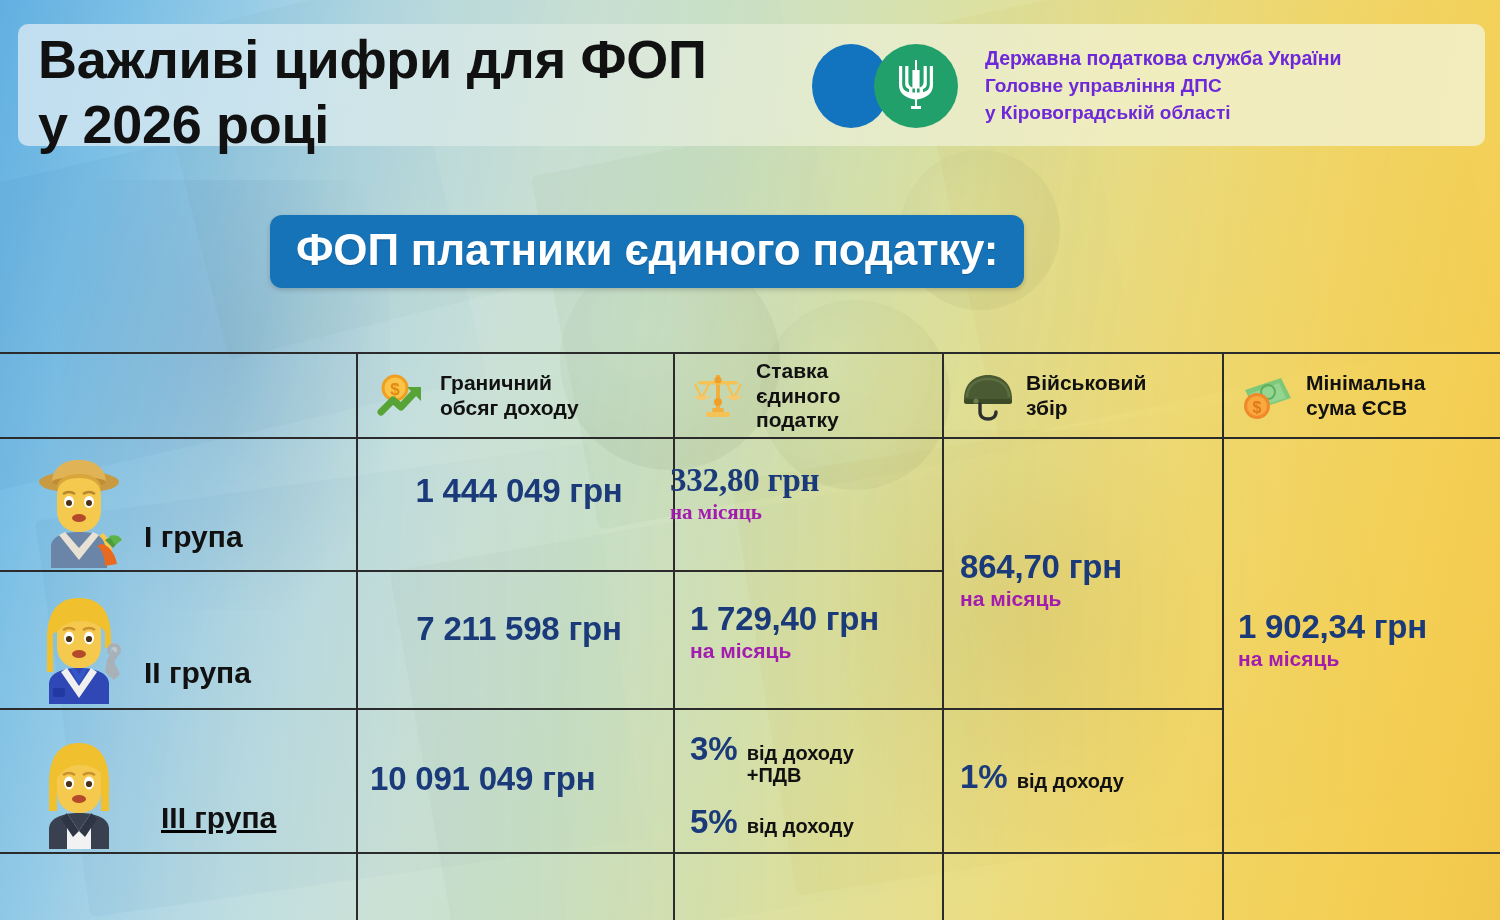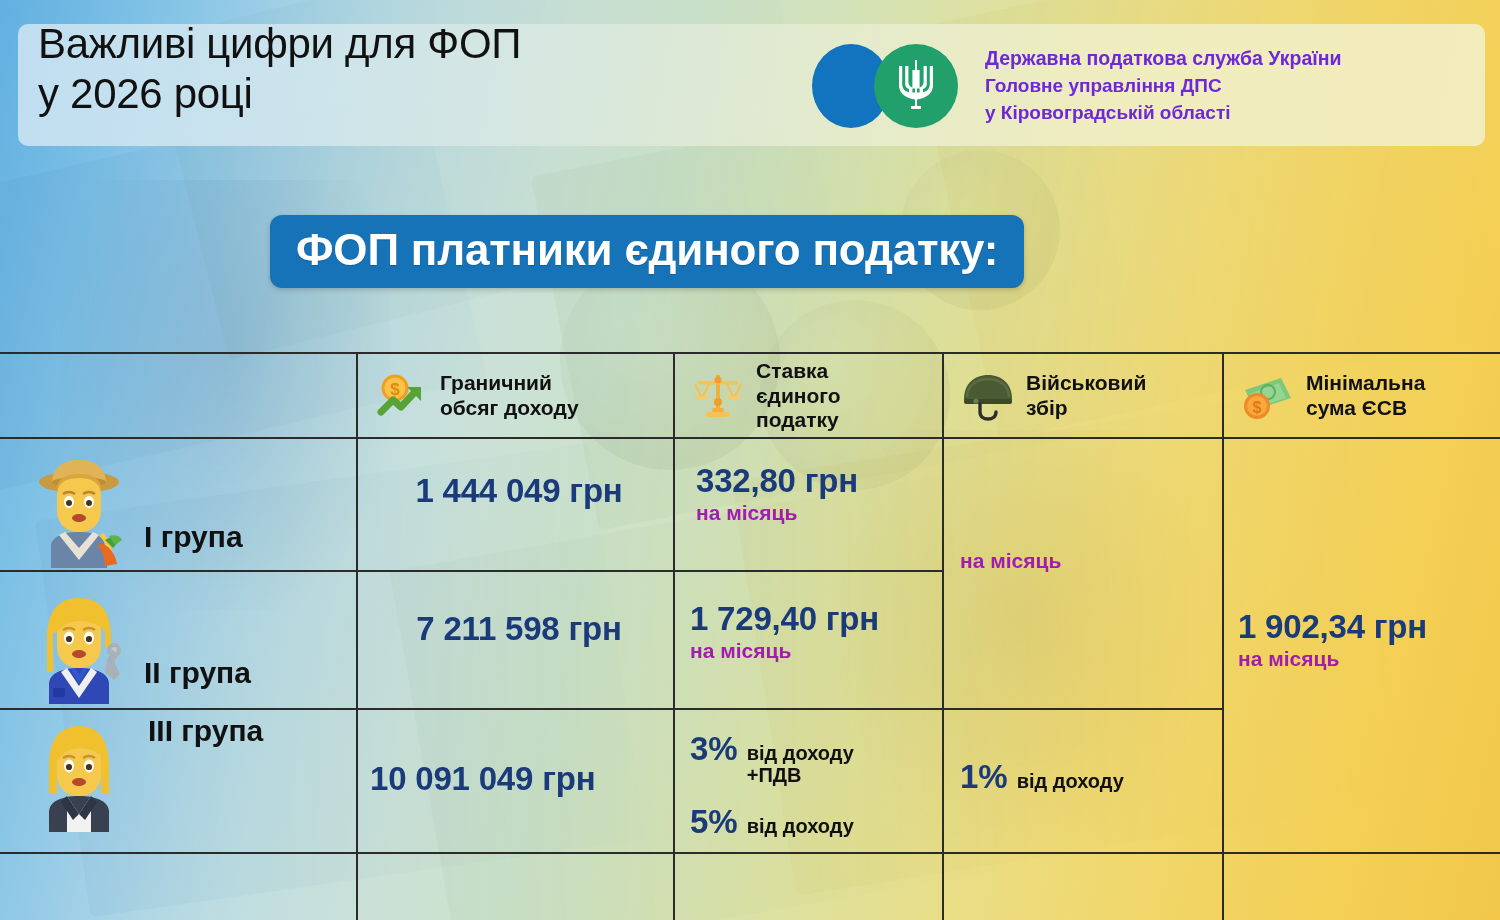--- a/index.html
+++ b/index.html
@@ -73,22 +73,22 @@
   
   #header-panel {
     position:absolute; left:18px; top:24px; width:1467px; height:122px;
     border-radius:10px; z-index:3;
     background:linear-gradient(100deg,
       rgba(200,226,242,.92) 0%, rgba(206,229,238,.92) 18%,
       rgba(216,232,225,.90) 36%, rgba(230,236,206,.90) 56%,
       rgba(240,238,196,.92) 74%, rgba(243,238,196,.93) 100%);
   }
   #page-title {
-    position:absolute; left:38px; top:19px; z-index:5;
-    font-size:42px; font-weight:400; color:#111; line-height:1.20;
+    position:absolute; left:38px; top:27px; z-index:5;
+    font-size:54px; font-weight:700; color:#111; line-height:1.20;
     letter-spacing:-.3px; white-space:pre-line;
   }
   #logo { position:absolute; left:812px; top:40px; z-index:5; width:150px; height:92px; }
   .logo-blue {
     position:absolute; left:0; top:4px; width:78px; height:84px;
     border-radius:50%; background:#1273bf;
   }
   .logo-green {
     position:absolute; left:62px; top:4px; width:84px; height:84px;
     border-radius:50%; background:#22a濃; background:#22a06b;
@@ -281,21 +281,21 @@
         <path d="M88 84 C94 82 99 84 101 88 L94 93 Z" fill="#5cb348"></path>
       </svg>
     </span>
     <span class="grp-label" style="padding-bottom:14px;">І група</span>
   </div>
 
   <div class="cell" style="left:374px; top:120px; width:290px; text-align:center;">
     <div class="big-val">1 444 049 грн</div>
   </div>
 
-  <div class="cell" style="left:696px; top:110px; width:246px;">
+  <div class="cell" style="left:670px; top:110px; width:246px;font-family:Liberation Serif, serif;">
     <div class="big-val">332,80 грн</div>
     <div class="sub-val">на місяць</div>
   </div>
 
   <div class="cell" style="left:20px; top:222px; width:330px; height:130px; display:flex; align-items:flex-end; gap:6px;">
     <span class="avatar">
       <svg width="116" height="116" viewBox="0 0 116 116">
         <path d="M26 52 C26 22 38 10 58 10 C78 10 90 22 90 50 L90 60 L84 60 L84 46 C84 30 74 22 58 22 C42 22 32 30 32 48 L32 84 L26 84 Z" fill="#f0c02e"></path>
         <path d="M36 44 C36 30 45 24 58 24 C71 24 80 30 80 44 L80 58 C80 72 71 80 58 80 C45 80 36 72 36 58 Z" fill="#f5c84e"></path>
         <path d="M30 46 C30 26 42 16 58 16 C74 16 86 26 86 46 C80 38 72 33 60 33 C50 33 42 36 36 44 Z" fill="#f0c02e"></path>
@@ -320,21 +320,21 @@
 
   <div class="cell" style="left:374px; top:258px; width:290px; text-align:center;">
     <div class="big-val">7 211 598 грн</div>
   </div>
 
   <div class="cell" style="left:690px; top:248px; width:246px;">
     <div class="big-val">1 729,40 грн</div>
     <div class="sub-val">на місяць</div>
   </div>
 
-  <div class="cell" style="left:20px; top:362px; width:330px; height:135px; display:flex; gap:10px;">
+  <div class="cell" style="left:20px; top:362px; width:330px; height:135px; display:flex; align-items:flex-end; gap:23px;text-decoration:underline;">
     <span class="avatar">
       <svg width="116" height="116" viewBox="0 0 116 116">
         <path d="M28 50 C28 22 40 10 58 10 C76 10 88 22 88 50 L88 78 L80 78 L80 48 C80 32 72 24 58 24 C44 24 36 32 36 50 L36 78 L28 78 Z" fill="#f0c02e"></path>
         <path d="M36 44 C36 30 45 24 58 24 C71 24 80 30 80 44 L80 58 C80 72 71 80 58 80 C45 80 36 72 36 58 Z" fill="#f5c84e"></path>
         <path d="M30 48 C30 26 42 16 58 16 C74 16 86 26 86 46 C78 36 70 32 58 32 C48 32 40 38 34 48 Z" fill="#f0c02e"></path>
         <ellipse cx="48" cy="50" rx="5" ry="6.5" fill="#fff"></ellipse>
         <ellipse cx="68" cy="50" rx="5" ry="6.5" fill="#fff"></ellipse>
         <circle cx="48" cy="51" r="3.1" fill="#4a3118"></circle>
         <circle cx="68" cy="51" r="3.1" fill="#4a3118"></circle>
         <path d="M42 42 Q48 38 54 42" stroke="#c9922e" stroke-width="2.4" fill="none"></path>
@@ -359,20 +359,21 @@
       <span class="pct-note">від доходу
 +ПДВ</span>
     </div>
     <div class="inline-row" style="margin-top:16px;">
       <span class="pct">5%</span>
       <span class="pct-note">від доходу</span>
     </div>
   </div>
 
   <div class="cell" style="left:960px; top:196px; width:255px;">
+    <div class="big-val">864,70 грн</div>
     <div class="sub-val">на місяць</div>
   </div>
 
   <div class="cell inline-row" style="left:960px; top:406px; width:256px;">
     <span class="pct">1%</span>
     <span class="pct-note">від доходу</span>
   </div>
 
   <div class="cell" style="left:1238px; top:256px; width:258px;">
     <div class="big-val">1 902,34 грн</div>

